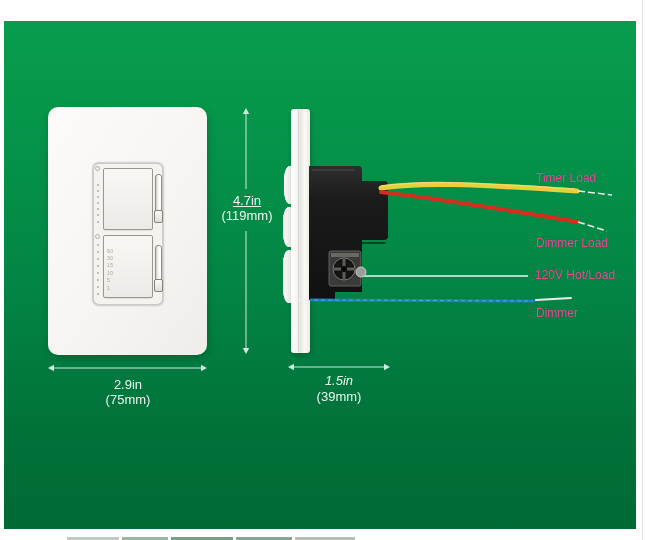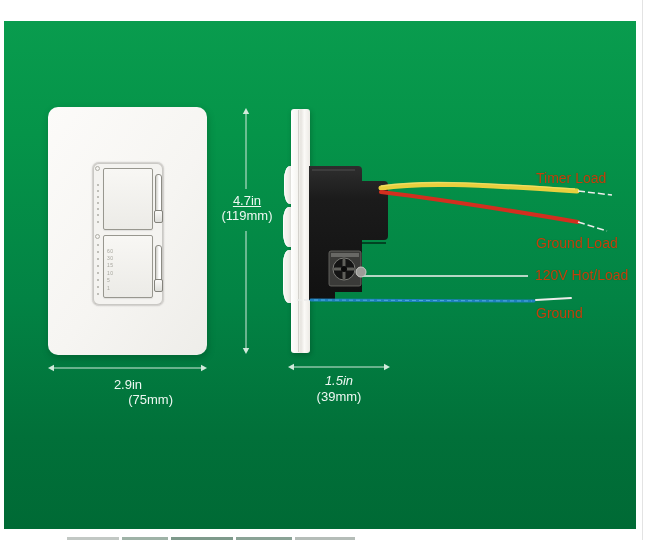--- a/index.html
+++ b/index.html
@@ -55,21 +55,21 @@
   .clip-bump{background:#f3f2ee;border-radius:6px 0 0 6px / 14px 0 0 14px;
     box-shadow:inset 1px 0 1px #fff;}
   #side-plate{
     left:291px;top:109px;width:19px;height:244px;border-radius:3px;
     background:linear-gradient(90deg,#ffffff 0%,#f4f3ef 40%,#e6e4df 52%,#fbfaf7 70%,#eceae5 100%);
     box-shadow:1px 2px 5px rgba(0,25,10,.25);
   }
   #side-plate-seam{left:298px;top:110px;width:1px;height:242px;background:#d3d1cc;}
   
   .wire-label{
-    color:#c2410c;font-size:14px;line-height:15px;white-space:nowrap;
+    color:#ec4899;font-size:12px;line-height:15px;white-space:nowrap;
     text-shadow:0 0 1px rgba(0,60,30,.35);
   }
   
   .dim-text{
     color:#eef8f2;font-size:13px;line-height:15px;text-align:center;width:90px;
     white-space:nowrap;
   }
   svg{position:absolute;left:0;top:0;}
   .thumb-frag{height:3px;}
 </style>
@@ -189,29 +189,29 @@
       </g>
       <g>
         <path d="M292 367 L386 367" fill="none"></path>
         <path d="M288 367 l6 -3.2 v6.4 Z" stroke="none"></path>
         <path d="M390 367 l-6 -3.2 v6.4 Z" stroke="none"></path>
       </g>
     </g>
   </svg>
 
   <div class="abs wire-label" style="left:536px;top:171px;">Timer Load</div>
-  <div class="abs wire-label" style="left:536px;top:236px;">Ground Load</div>
+  <div class="abs wire-label" style="left:536px;top:236px;">Dimmer Load</div>
   <div class="abs wire-label" style="left:535px;top:268px;">120V Hot/Load</div>
-  <div class="abs wire-label" style="left:536px;top:306px;">Ground</div>
+  <div class="abs wire-label" style="left:536px;top:306px;">Dimmer</div>
 
   <div class="abs dim-text" style="left:202px;top:193px;text-decoration:underline;">4.7in</div>
   <div class="abs dim-text" style="left:202px;top:208px;">(119mm)</div>
 
   <div class="abs dim-text" style="left:83px;top:377px;">2.9in</div>
-  <div class="abs dim-text" style="left:83px;top:392px;text-align:right;">(75mm)</div>
+  <div class="abs dim-text" style="left:83px;top:392px;">(75mm)</div>
 
   <div class="abs dim-text" style="left:294px;top:373px;font-style:italic;">1.5in</div>
   <div class="abs dim-text" style="left:294px;top:389px;">(39mm)</div>
 
   <div>
     <div class="abs thumb-frag" style="left:67px;top:537px;width:52px;background:#c2c8c4;"></div>
     <div class="abs thumb-frag" style="left:122px;top:537px;width:46px;background:#9fb3a7;"></div>
     <div class="abs thumb-frag" style="left:171px;top:537px;width:62px;background:#7e9a8b;"></div>
     <div class="abs thumb-frag" style="left:236px;top:537px;width:56px;background:#8aa396;"></div>
     <div class="abs thumb-frag" style="left:295px;top:537px;width:60px;background:#b5bdb8;"></div>

